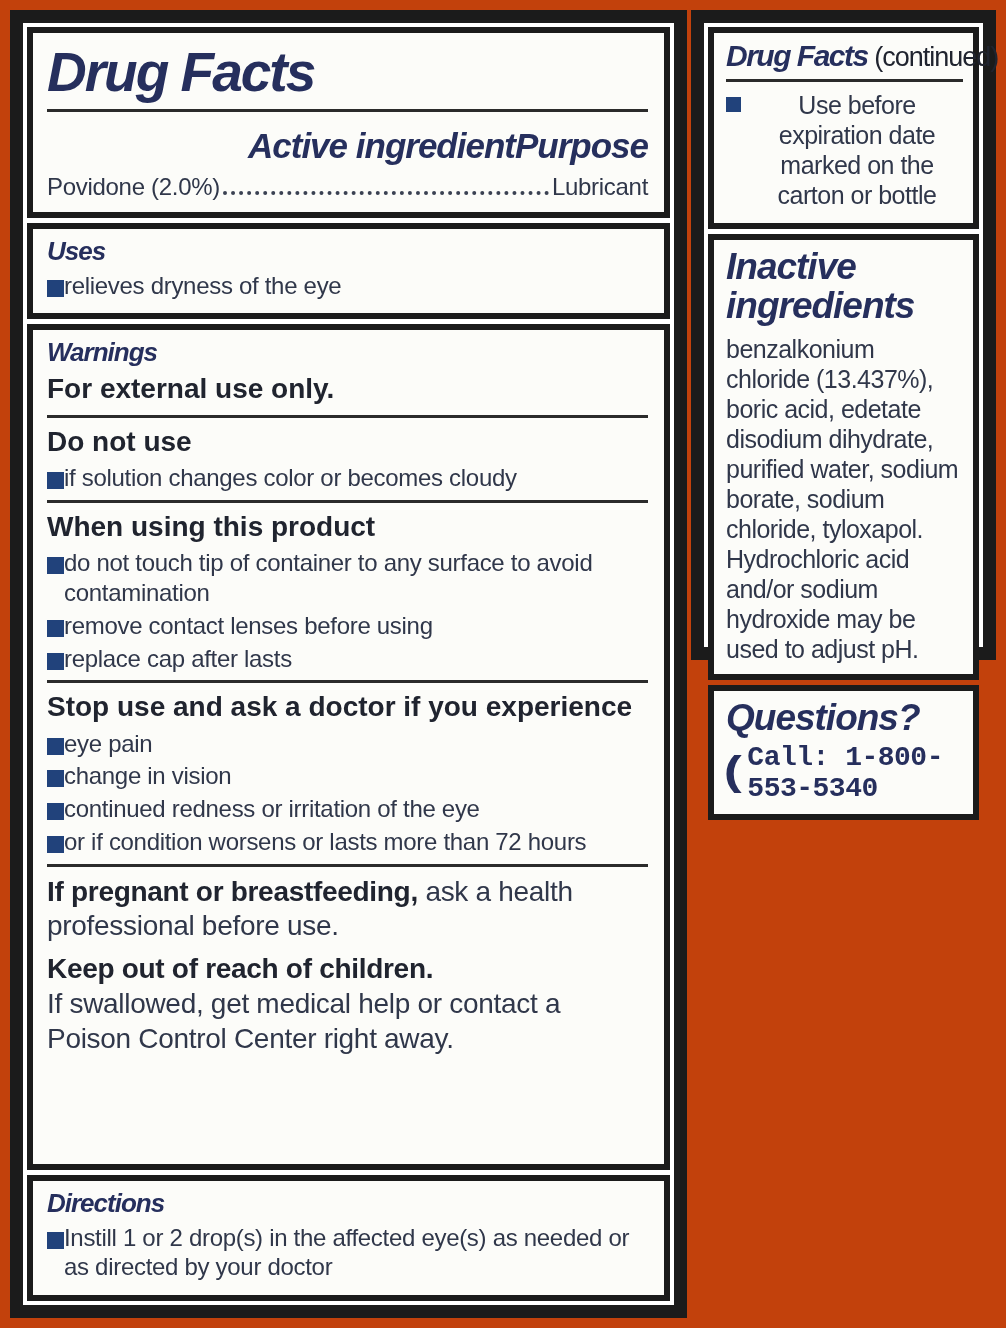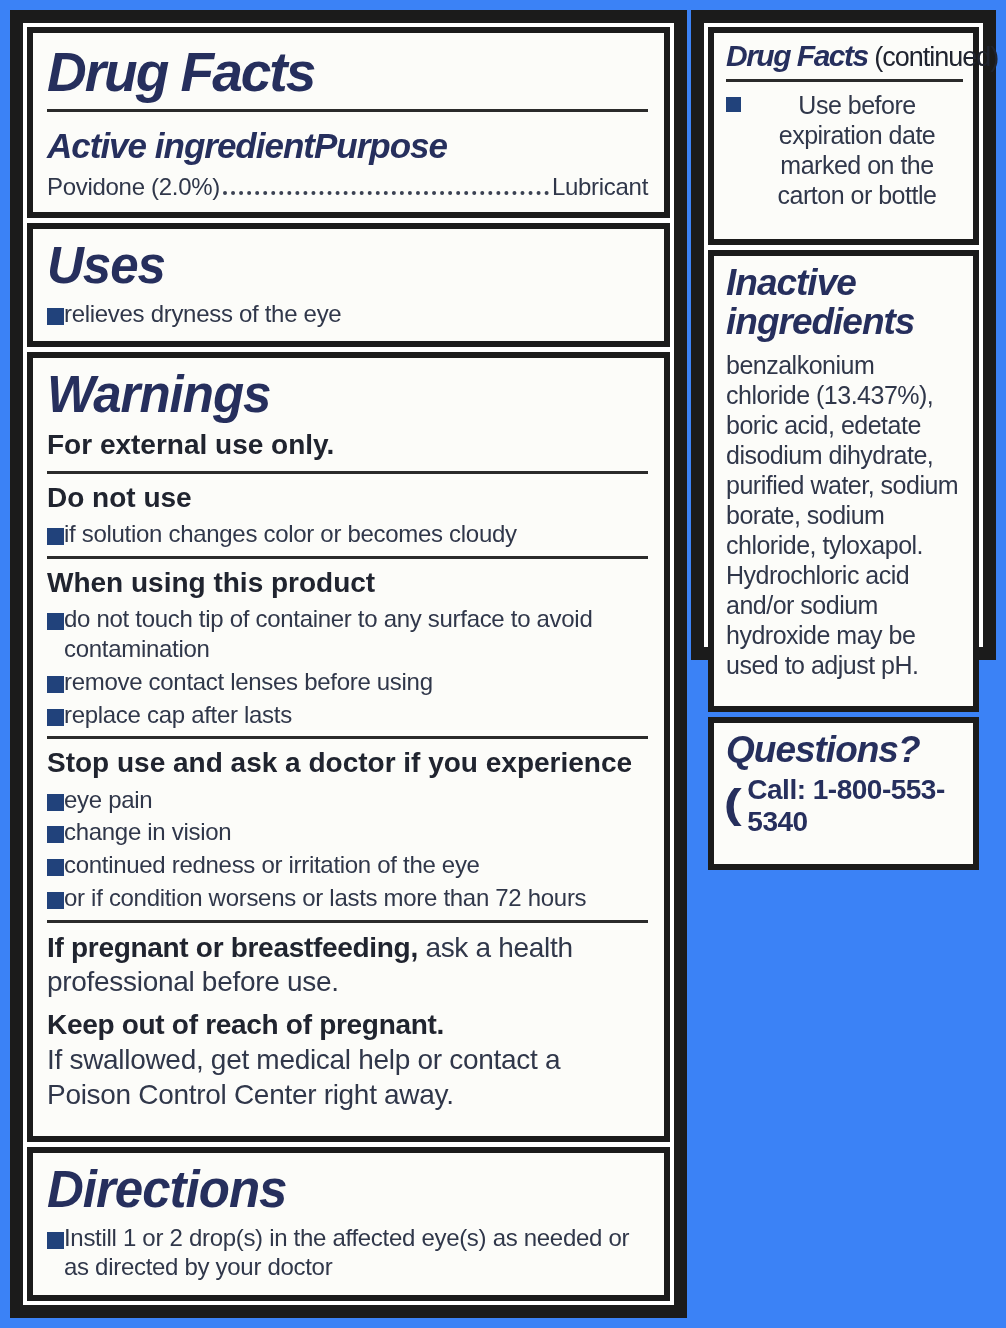--- a/index.html
+++ b/index.html
@@ -1,61 +1,61 @@
 <!DOCTYPE html>
 <html><head>
 <meta charset="utf-8">
 <style>
   * { margin:0; padding:0; box-sizing:border-box; }
   html,body { background:#ffffff; }
   body { font-family:"Liberation Sans","DejaVu Sans",sans-serif; }
-  .page { position:relative; width:1006px; height:1328px; background:#3b82f6; overflow:hidden; }
+  .page { position:relative; width:1006px; height:1328px; background:#c2410c; overflow:hidden; }
 
   .panel { position:absolute; border:13px solid #1b1b1b; background:#ffffff;
            padding:4px; display:flex; flex-direction:column; gap:5px; }
   .panel-left  { left:10px; top:10px; width:677px; height:1308px; }
   .panel-right { left:691px; top:10px; width:305px; height:650px; }
 
   .box { border:6px solid #1b1b1b; background:#fcfcf9; padding:6px 16px 10px 14px; position:relative; }
   .grow { flex:1 1 auto; }
 
   
   .title { font-size:55px; font-style:italic; font-weight:800; color:#262f5d;
            letter-spacing:-2px; line-height:1.08; padding-top:4px; }
-  .sec-h { font-size:51px; font-style:italic; font-weight:800; color:#262f5d;
+  .sec-h { font-size:26px; font-style:italic; font-weight:800; color:#262f5d;
            letter-spacing:-1px; line-height:1.12; margin:2px 0 4px; }
   .h2    { font-size:35px; font-style:italic; font-weight:800; color:#262f5d; letter-spacing:-1px; }
   .sub-h { font-size:28px; font-weight:700; color:#20242f; line-height:1.3; margin-top:4px; }
   .body-t, .bt { font-size:24px; color:#30374a; line-height:1.24; letter-spacing:-0.3px; }
   .rule  { border:none; border-top:3px solid #2b2b2b; margin:7px 0 6px; }
 
-  .heads-row { display:flex; justify-content:flex-start; align-items:baseline; margin-top:14px; }
+  .heads-row { display:flex; justify-content:flex-end; align-items:baseline; margin-top:14px; }
   .leader-row { display:flex; align-items:baseline; margin-top:6px; }
   .leader-row .dots { flex:1 1 auto; border-bottom:4px dotted #3a4152; margin:0 3px 7px; height:1px; }
 
   .bullet { display:flex; gap:0; margin:3px 0; }
   .sq { flex:0 0 auto; width:17px; height:17px; background:#21427b; margin-top:9px; }
 
   .bold-lead { font-weight:700; color:#20242f; }
   .para { font-size:28px; color:#30374a; line-height:1.24; letter-spacing:-0.3px; margin-top:8px; }
 
   
-  .panel-right .box { padding:6px 10px 26px 12px; }
+  .panel-right .box { padding:6px 10px 10px 12px; }
   .cont-head { white-space:nowrap; border-bottom:3px solid #2b2b2b; padding-bottom:6px; margin-bottom:8px; }
   .cont-title { font-size:30px; font-style:italic; font-weight:800; color:#262f5d; letter-spacing:-1.5px; }
   .cont-suffix { font-size:27px; color:#20242f; letter-spacing:-1px; }
   .panel-right .bt, .panel-right .para { font-size:25px; line-height:1.2; letter-spacing:-0.5px; }
   .panel-right .sq { width:15px; height:15px; margin-top:7px; }
   .panel-right .bullet { gap:10px;text-align:center; }
   .panel-right .sec-h { font-size:37px; line-height:1.05; margin-bottom:2px; }
 
   .call-row { display:flex; align-items:center; gap:8px; margin-top:4px; }
   .phone-glyph { font-size:40px; font-weight:900; color:#262f5d; line-height:1;
                  transform:scaleX(1.35); display:inline-block; margin-top:-4px; }
-  .call-text { font-size:28px; font-weight:700; color:#262f5d; letter-spacing:-0.5px; }
+  .call-text { font-size:28px; font-weight:700; color:#262f5d; letter-spacing:-0.5px;font-family:Liberation Mono, monospace; }
 </style>
 </head>
 <body>
 
 <div class="page">
 
   <div class="panel panel-left">
 
     <section class="box">
       <div class="title">Drug Facts</div>
@@ -123,21 +123,21 @@
         <span class="sq"></span>
         <span class="bt">or if condition worsens or lasts more than 72 hours</span>
       </div>
       <hr class="rule">
 
       <div class="para">
         <span class="bold-lead">If pregnant or breastfeeding,</span><span> ask a health professional before use.</span>
       </div>
 
       <div class="para">
-        <div class="bold-lead">Keep out of reach of pregnant.</div>
+        <div class="bold-lead">Keep out of reach of children.</div>
         <div>If swallowed, get medical help or contact a Poison Control Center right away.</div>
       </div>
     </section>
 
     <section class="box">
       <div class="sec-h">Directions</div>
       <div class="bullet">
         <span class="sq"></span>
         <span class="bt">Instill 1 or 2 drop(s) in the affected eye(s) as needed or as directed by your doctor</span>
       </div>

